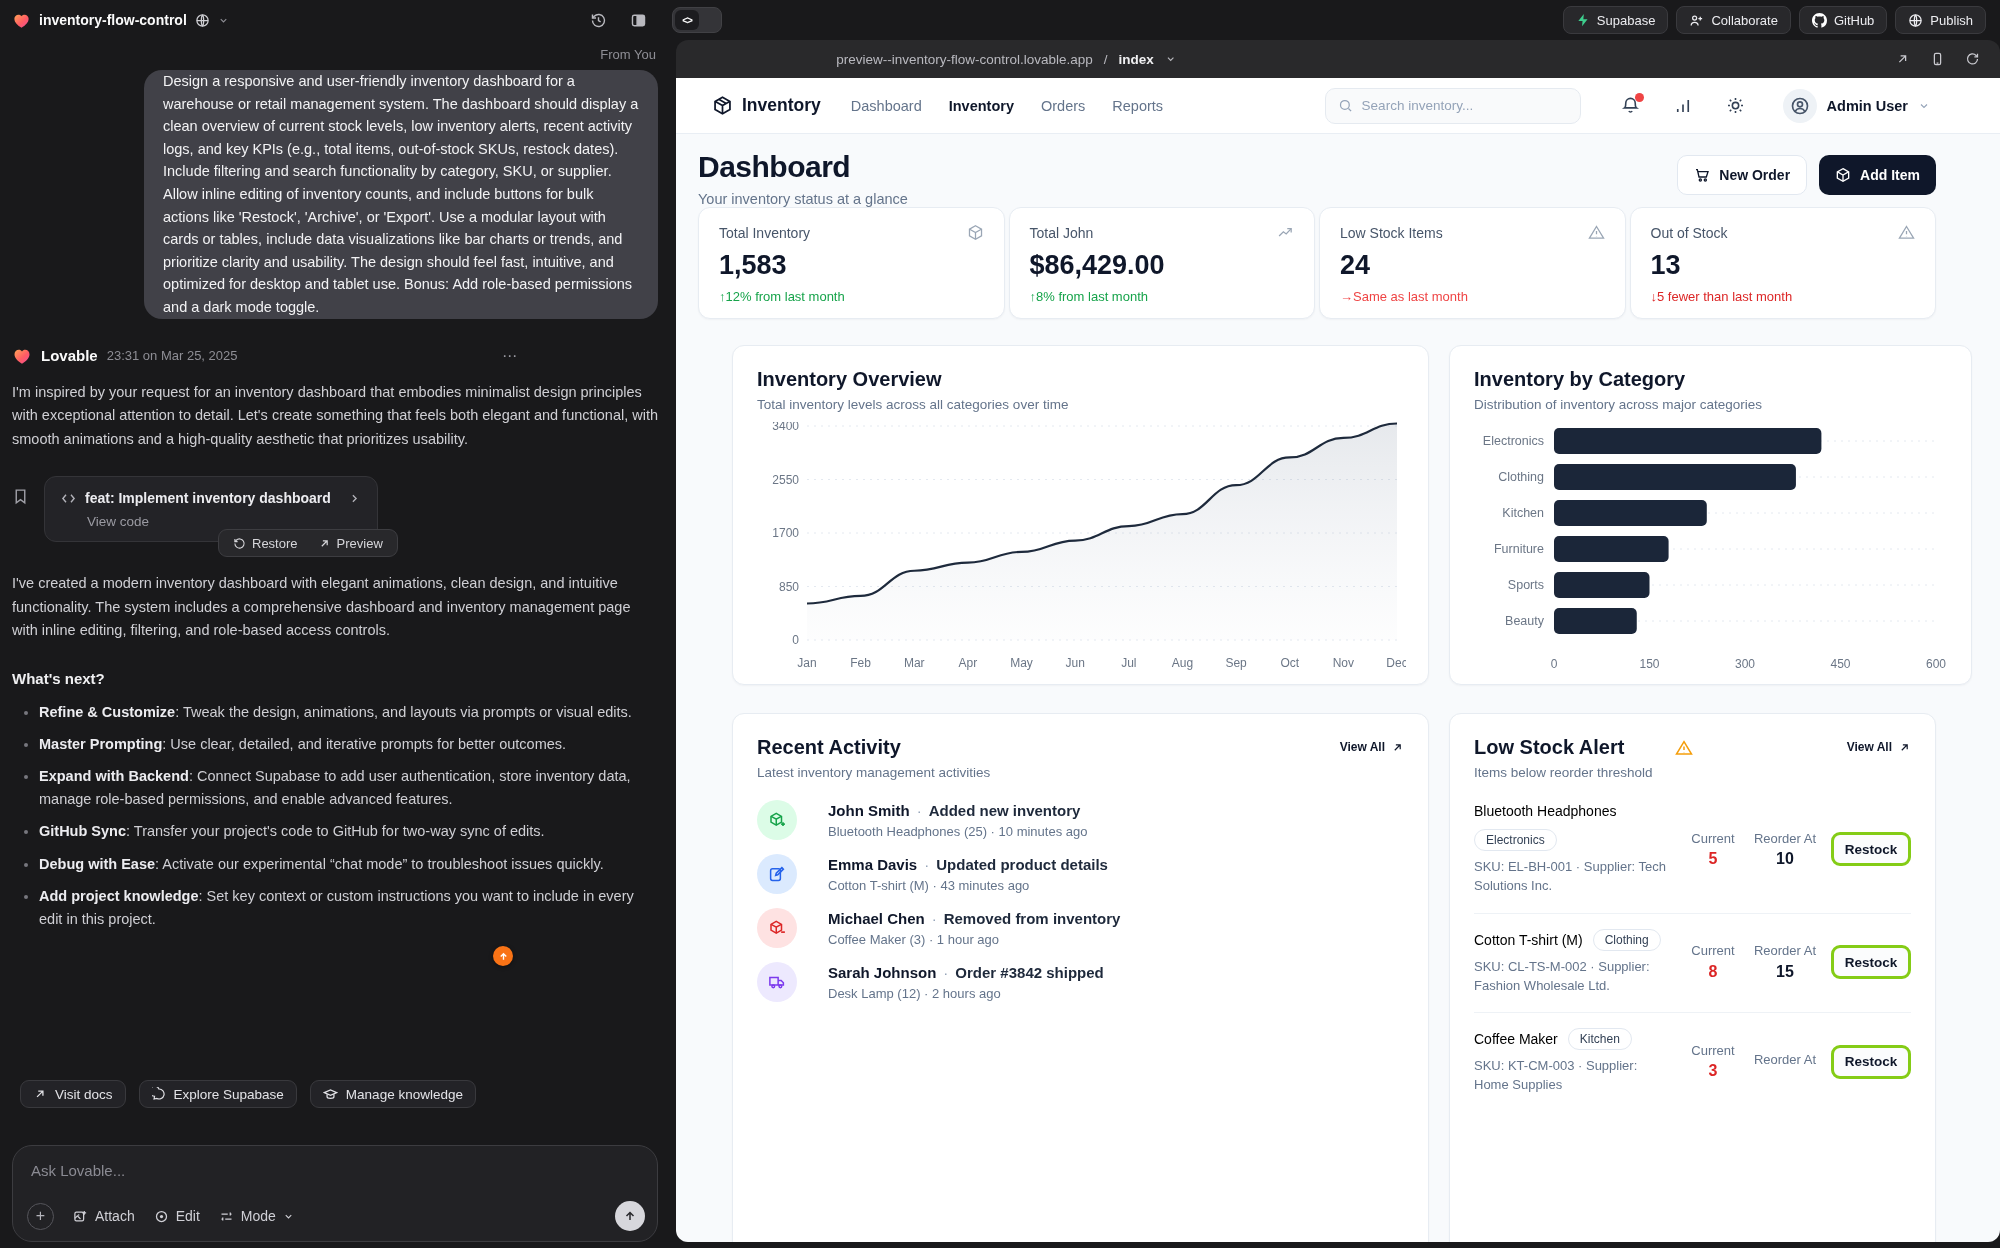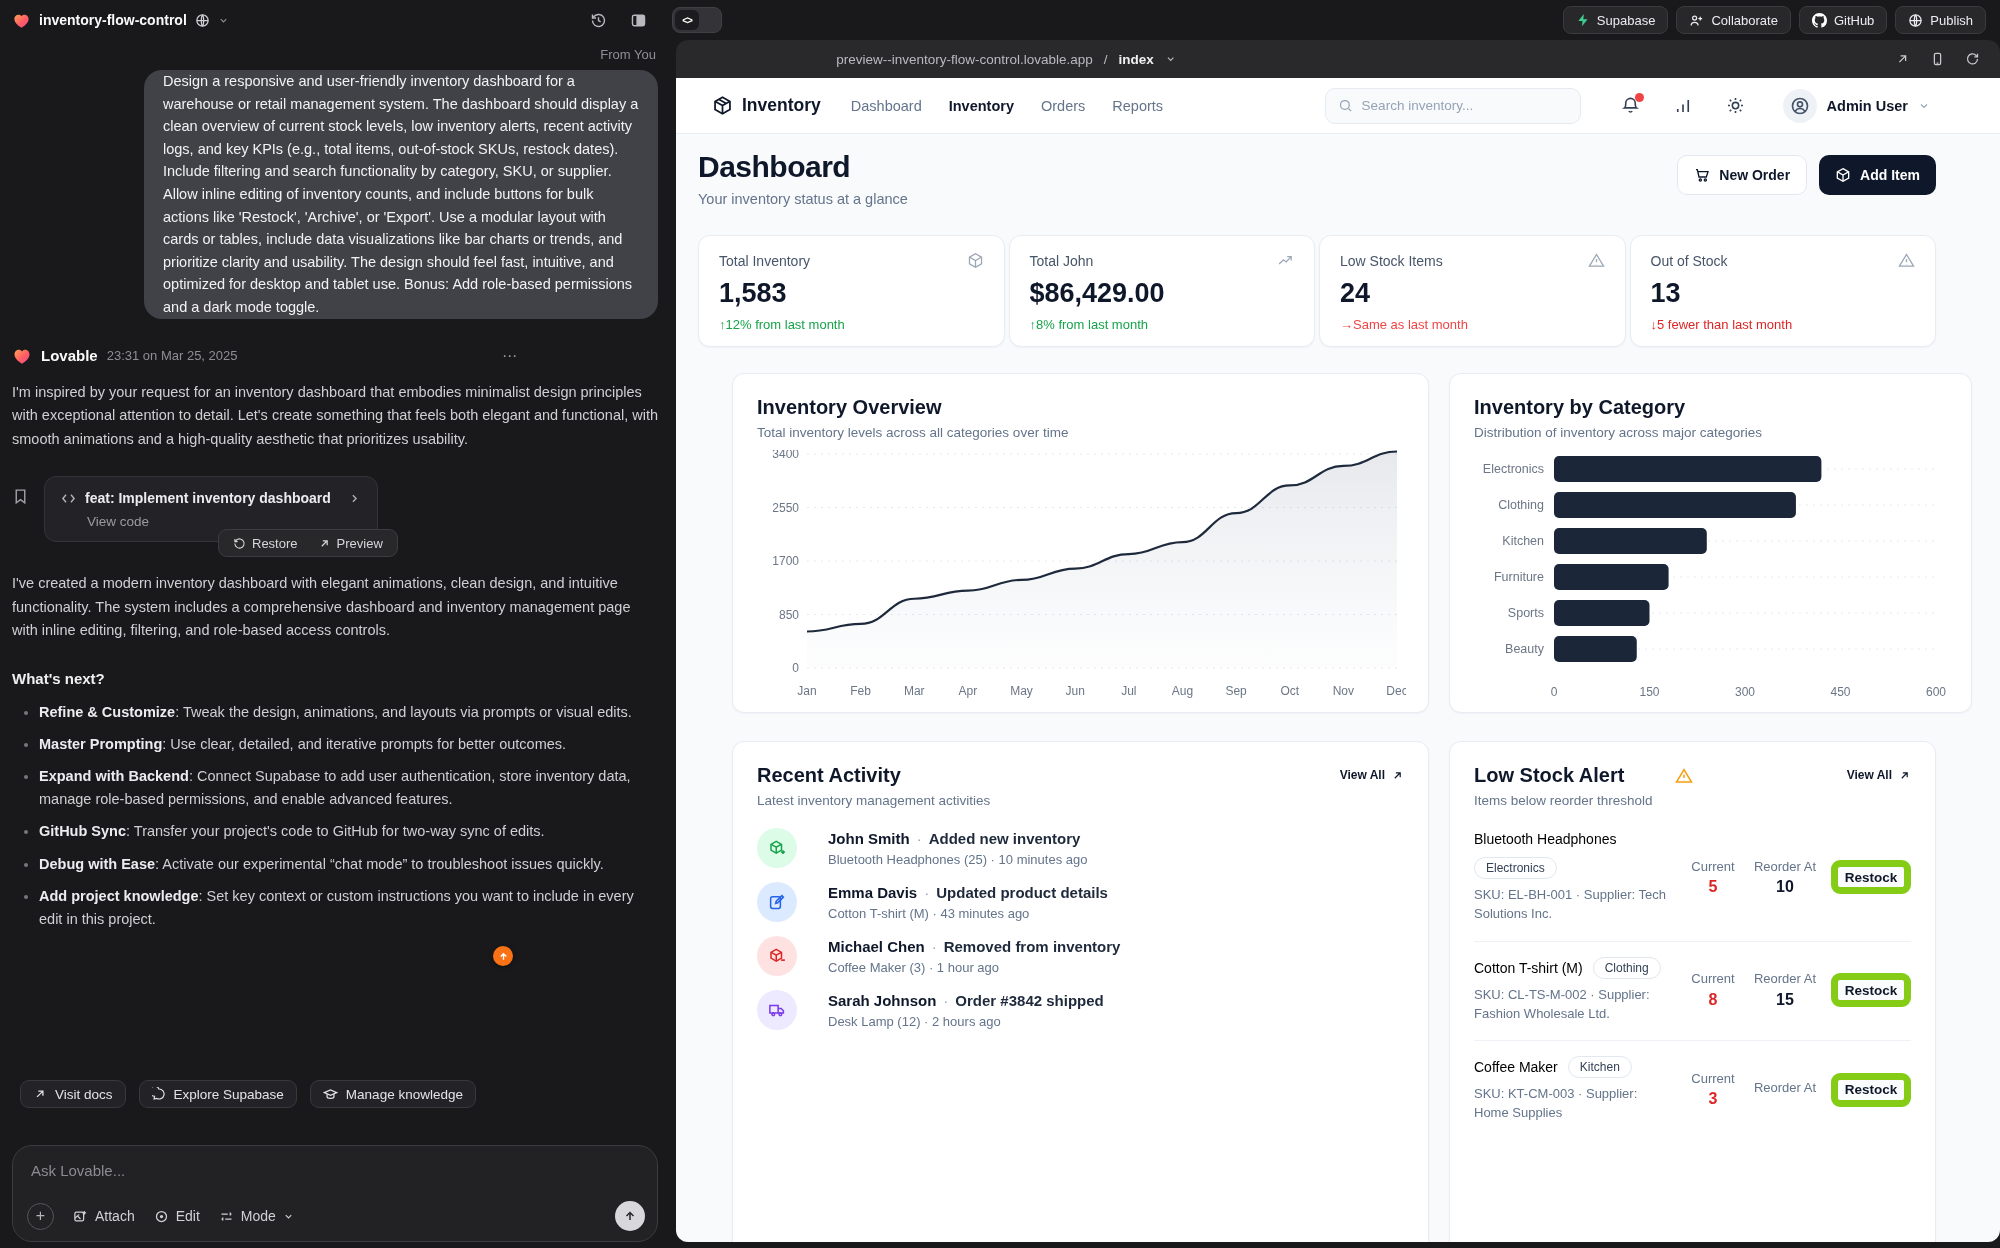--- a/index.html
+++ b/index.html
@@ -76,21 +76,21 @@
   .user-name { font-size:14.5px; font-weight:600; color:#0f172a; }
 
   .main { padding:16px 64px 0 22px; }
   .page-head { display:flex; align-items:flex-start; }
   .page-title { font-size:30px; font-weight:800; color:#0f172a; letter-spacing:-.5px; }
   .page-sub { font-size:14.5px; color:#64748b; margin-top:7px; }
   .head-btns { margin-left:auto; display:flex; gap:12px; padding-top:5px; }
   .btn-light { height:40px; padding:0 16px; background:#fff; border:1px solid #e2e8f0; border-radius:10px; display:flex; align-items:center; gap:9px; font-size:14px; font-weight:600; color:#0f172a; }
   .btn-dark { height:40px; padding:0 16px; background:#0f172a; border-radius:10px; display:flex; align-items:center; gap:9px; font-size:14px; font-weight:600; color:#fff; }
 
-  .kpis { display:grid; grid-template-columns:repeat(4,1fr); gap:4px; margin-top:28px; }
+  .kpis { display:grid; grid-template-columns:repeat(4,1fr); gap:4px; margin-top:0; }
   .kpi { background:#fff; border:1px solid #e7ecf2; border-radius:12px; padding:16px 20px 14px; box-shadow:0 1px 2px rgba(15,23,42,.04); }
   .kpi-top { display:flex; justify-content:space-between; align-items:center; color:#475569; font-size:14px; }
   .kpi-top .ico { color:#9aa6b5; }
   .kpi-value { font-size:27px; font-weight:800; color:#0f172a; margin-top:9px; }
   .kpi-delta { font-size:13px; margin-top:8px; }
   .tone-green { color:#16a34a; } .tone-gray { color:#ef4444; } .tone-red { color:#dc2626; }
 
   .charts, .bottomrow { display:grid; grid-template-columns:697px 1fr; gap:20px;padding-left:34px; }
   .charts { margin-top:26px; }
   .bottomrow { margin-top:28px; }
@@ -121,21 +121,21 @@
   .ls-item:last-child { border-bottom:none; }
   .ls-left { flex:1; max-width:250px; }
   .ls-name-row { display:flex; align-items:center; gap:10px; flex-wrap:wrap; }
   .ls-name { font-size:14px; font-weight:400; color:#000000; }
   .ls-badge { border:1px solid #e2e8f0; border-radius:999px; padding:3px 11px; font-size:12px; color:#334155; background:#fff; }
   .ls-sku { font-size:13px; color:#64748b; margin-top:7px; line-height:1.45; }
   .ls-col { width:64px; text-align:center; margin-left:8px; }
   .ls-col-label { font-size:13px; color:#64748b; line-height:1.25; }
   .ls-cur-val { font-size:16px; font-weight:800; color:#dc2626; margin-top:3px; }
   .ls-re-val { font-size:16px; font-weight:800; color:#0f172a; margin-top:3px; }
-  .restock { width:80px; height:34px; margin-left:14px; background:#fbfcfd; border:7px solid #84cc16; border-radius:9px; font-size:13.5px; font-weight:700; color:#0f172a; display:flex; align-items:center; justify-content:center; flex:none; }
+  .restock { width:80px; height:34px; margin-left:14px; background:#fbfcfd; border:3px solid #84cc16; border-radius:9px; font-size:13.5px; font-weight:700; color:#0f172a; display:flex; align-items:center; justify-content:center; flex:none; }
 </style>
 </head>
 <body>
 
 <svg width="0" height="0" style="position:absolute">
   <defs>
     <linearGradient id="heartGrad" x1="0" y1="0" x2="1" y2="1">
       <stop offset="0" stop-color="#ffa257"></stop>
         <stop offset=".55" stop-color="#ff5c64"></stop>
         <stop offset="1" stop-color="#ef4b9a"></stop>

